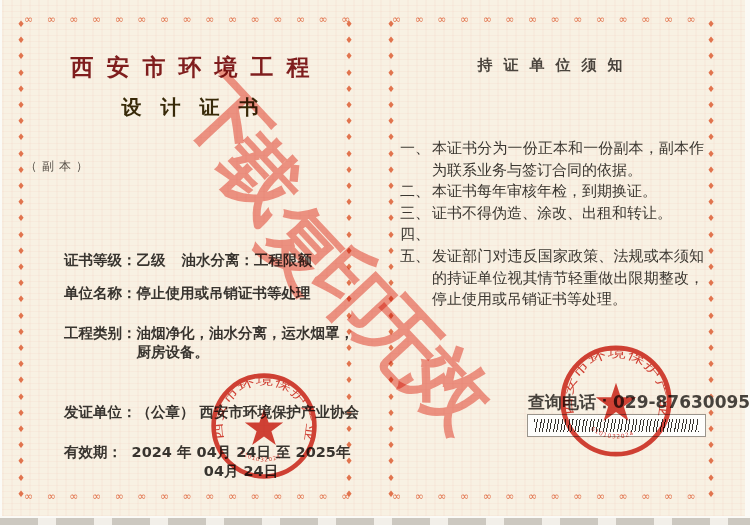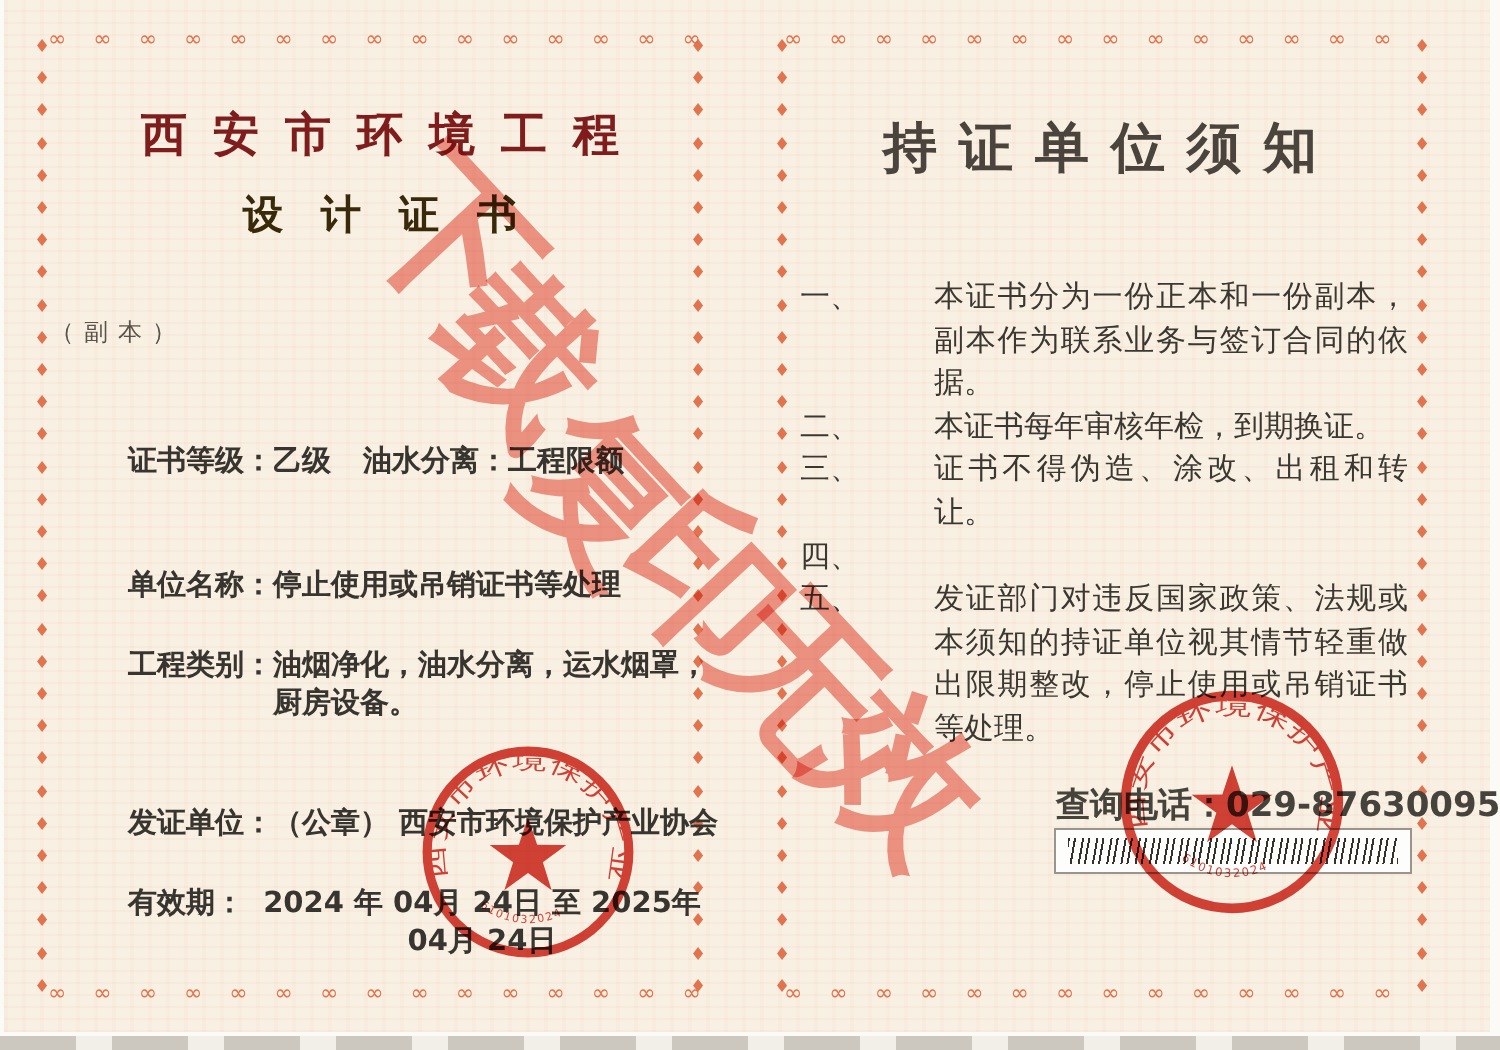--- a/index.html
+++ b/index.html
@@ -20,26 +20,26 @@
   .ttl1{left:25px;top:52px;width:330px;text-align:center;font-size:23px;font-weight:bold;
         letter-spacing:13px;text-indent:13px;color:#7f1d1d;font-family:Liberation Serif, serif;}
   .ttl2{left:25px;top:94px;width:330px;text-align:center;font-size:20px;font-weight:bold;
         letter-spacing:19px;text-indent:19px;color:#382908;}
   .copy{left:25px;top:158px;width:330px;text-align:left;font-size:12px;letter-spacing:5px;color:#5a534b;}
   .fld{left:64px;width:296px;font-size:14.5px;color:#38342f;font-weight:bold;display:flex;line-height:19px;}
   .fld .lbl{flex:0 0 auto;white-space:nowrap;}
   .fld .val{flex:1 1 auto;}
   .gap2{margin-left:16px;}
   
-  .rttl{left:392px;top:56px;width:316px;text-align:center;font-size:27px;letter-spacing:11px;text-indent:11px;
+  .rttl{left:392px;top:56px;width:316px;text-align:center;font-size:15px;letter-spacing:11px;text-indent:11px;
         color:#4a443d;font-family:"DejaVu Serif",serif;font-weight:bold;}
   .notices{left:400px;top:138px;width:304px;font-family:"DejaVu Serif",serif;color:#3b3731;}
   .nrow{display:flex;font-size:15px;line-height:21.6px;margin:0;}
   .nno{flex:0 0 32px;}
-  .ntx{flex:1 1 auto;text-align:justify;margin-left:35px;}
+  .ntx{flex:1 1 auto;text-align:justify;}
   .phone{left:528px;top:391px;font-size:17px;font-weight:bold;color:#46423c;white-space:nowrap;}
   .barcode{left:527px;top:414px;width:177px;height:21px;background:#fdfdfb;border:1px solid #9a958c;}
   .barcode-bars{position:absolute;left:6px;right:6px;top:4px;bottom:4px;
      background:repeating-linear-gradient(100deg,#35322d 0 1px,transparent 1px 3px,#35322d 3px 4px,transparent 4px 7px);}
   
   .wm{position:absolute;font-size:80px;font-weight:bold;color:rgba(232,70,52,0.55);
       mix-blend-mode:multiply;transform:rotate(47deg);pointer-events:none;line-height:1;}
   
   .stamp{position:absolute;opacity:.88;mix-blend-mode:multiply;}
 </style>
@@ -177,21 +177,21 @@
 ♦
 ♦
 ♦
 </div>
 
   <div class="abs ttl1">西安市环境工程</div>
   <div class="abs ttl2">设计证书</div>
   <div class="abs copy">（副本）</div>
 
 
-  <div class="abs fld" style="top:222px;">
+  <div class="abs fld" style="top:252px;font-family:Liberation Mono, monospace;">
     <span class="lbl">证书等级：</span>
     <span>乙级</span>
     <span class="lbl gap2">油水分离：</span>
     <span>工程限额</span>
   </div>
 
   <div class="abs fld" style="top:284px;">
     <span class="lbl">单位名称：</span>
     <span class="val">停止使用或吊销证书等处理</span>
   </div>

